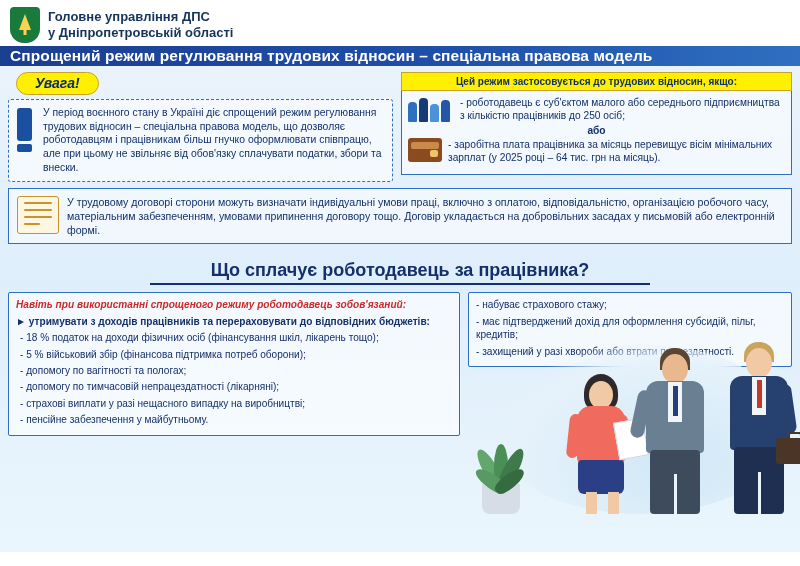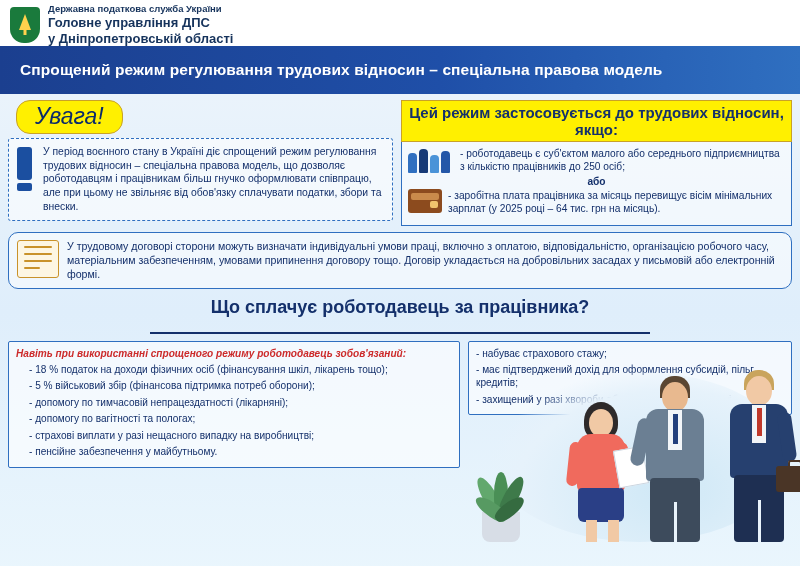--- a/index.html
+++ b/index.html
@@ -49,26 +49,26 @@
   .header-text { line-height: 1.25; }
   .header-text .l1 {
     font-size: 9.5px; font-weight: bold; color: #16335c;
   }
   .header-text .l2, .header-text .l3 {
     font-size: 13px; font-weight: bold; color: #16335c;
   }
 
   
   .titlebar {
-    height: 48px;
+    height: 20px;
     background: linear-gradient(90deg, #1b3f8f 0%, #1f4fa8 55%, #2f6fc0 100%);
     color: #ffffff;
     display: flex;
     align-items: center;
-    padding-left: 20px;
+    padding-left: 10px;
     font-size: 15.5px;
     font-weight: bold;
     letter-spacing: 0.1px;
   }
 
   
   .body-area {
     position: relative;
     background: linear-gradient(180deg, #eaf3fb 0%, #dfeefb 45%, #eaf6fd 100%);
     height: 486px;
@@ -79,22 +79,22 @@
 
   
   .uvaha { width: 385px; position: relative; }
   .uvaha-badge {
     display: inline-block;
     background: #fff000;
     color: #b8860b;
     border: 1.5px solid #c9a227;
     border-radius: 14px;
     padding: 2px 18px 3px 18px;
-    font-size: 23px;
-    font-weight: normal;
+    font-size: 14px;
+    font-weight: bold;
     font-style: italic;
     color: #0a2a6b;
     margin: 0 0 4px 8px;
   }
   .uvaha-box {
     border: 1.5px dashed #2f6fc0;
     background: rgba(255,255,255,0.55);
     border-radius: 3px;
     padding: 6px 8px 6px 34px;
     font-size: 10.4px;
@@ -119,21 +119,21 @@
     background: #1b4fa0;
     border-radius: 2px;
   }
 
   
   .regime { flex: 1; }
   .regime-head {
     background: #fff000;
     border: 1px solid #c9a227;
     color: #14306b;
-    font-size: 15px;
+    font-size: 10px;
     font-weight: bold;
     text-align: center;
     padding: 3px 4px;
   }
   .regime-box {
     border: 1.5px solid #2f6fc0;
     border-top: none;
     background: rgba(255,255,255,0.5);
     padding: 5px 6px 6px 6px;
     font-size: 10.2px;
@@ -161,21 +161,21 @@
   .wallet::after {
     content: ""; position: absolute; right: 4px; top: 12px;
     width: 8px; height: 7px; background: #f0c36d; border-radius: 2px;
   }
 
   
   .contract {
     margin-top: 6px;
     border: 1.5px solid #2f6fc0;
     background: rgba(255,255,255,0.5);
-    border-radius: 10px;
+    border-radius: 0;
     padding: 6px 8px 6px 58px;
     font-size: 10.6px;
     color: #14306b;
     line-height: 1.34;
     position: relative;
     min-height: 54px;
   }
   .scroll-ico {
     position: absolute; left: 8px; top: 7px;
     width: 42px; height: 38px;
@@ -184,48 +184,48 @@
     border-radius: 3px;
   }
   .scroll-ico span {
     display: block; height: 2px; background: #c9922a;
     margin: 5px 6px 0 6px; border-radius: 1px;
   }
   .scroll-ico span:nth-child(4) { width: 16px; }
 
   
   .section-head {
-    margin: 8px auto 7px auto;
+    margin: 16px auto 7px auto;
     text-align: center;
     font-size: 18px;
     font-weight: bold;
     color: #14306b;
     border-bottom: 2px solid #14306b;
     width: 500px;
-    padding-bottom: 14px;
+    padding-bottom: 2px;
   }
 
   
   .row2 { display: flex; gap: 8px; align-items: flex-start; }
   .col-left { width: 452px; }
   .col-right { flex: 1; }
 
   .panel {
     border: 1px solid #2f6fc0;
     background: rgba(255,255,255,0.62);
     border-radius: 2px;
     padding: 5px 7px;
     font-size: 10.1px;
     color: #14306b;
     line-height: 1.33;
   }
   .panel .hl { color: #cc2b2b; font-weight: bold; font-style: italic; }
   .panel p { margin: 0 0 3px 0; }
   .panel .bullet { font-weight: bold; }
-  .panel .sub { margin-left: 13px; }
+  .panel .sub { margin-left: 4px; }
 
   
   .illus {
     position: absolute;
     right: 0; bottom: 38px;
     width: 340px; height: 190px;
     overflow: hidden;
     pointer-events: none;
   }
   .illus .bgblob {
@@ -369,21 +369,20 @@
     width: 10px; height: 7px; border: 2px solid #4a3526; border-bottom: none;
     border-radius: 3px 3px 0 0;
   }
 </style>
 </head>
 <body>
 
 <div class="header">
   <div class="logo"></div>
   <div class="header-text">
-    <div class="l1">Державна податкова служба України</div>
     <div class="l2">Головне управління ДПС</div>
     <div class="l3">у Дніпропетровській області</div>
   </div>
 </div>
 
 <div class="titlebar">Спрощений режим регулювання трудових відносин – спеціальна правова модель</div>
 
 <div class="body-area">
 
   <div class="row1">
@@ -429,24 +428,25 @@
     </div>
     <span>У трудовому договорі сторони можуть визначати індивідуальні умови праці, включно з оплатою, відповідальністю, організацією робочого часу, матеріальним забезпеченням, умовами припинення договору тощо. Договір укладається на добровільних засадах у письмовій або електронній формі.</span>
   </div>
 
   <div class="section-head">Що сплачує роботодавець за працівника?</div>
 
   <div class="row2">
     <div class="col-left">
       <div class="panel">
         <p class="hl">Навіть при використанні спрощеного режиму роботодавець зобов'язаний:</p>
+        <p class="bullet">► утримувати з доходів працівників та перераховувати до відповідних бюджетів:</p>
         <p class="sub">- 18 % податок на доходи фізичних осіб (фінансування шкіл, лікарень тощо);</p>
         <p class="sub">- 5 % військовий збір (фінансова підтримка потреб оборони);</p>
+        <p class="sub">- допомогу по вагітності та пологах;</p>
         <p class="sub">- допомогу по тимчасовій непрацездатності (лікарняні);</p>
-        <p class="sub">- допомогу по вагітності та пологах;</p>
         <p class="sub">- страхові виплати у разі нещасного випадку на виробництві;</p>
         <p class="sub">- пенсійне забезпечення у майбутньому.</p>
       </div>
     </div>
 
     <div class="col-right">
       <div class="panel">
         <p>- набуває страхового стажу;</p>
         <p>- має підтверджений дохід для оформлення субсидій, пільг, кредитів;</p>
         <p>- захищений у разі хвороби або втрати працездатності.</p>

